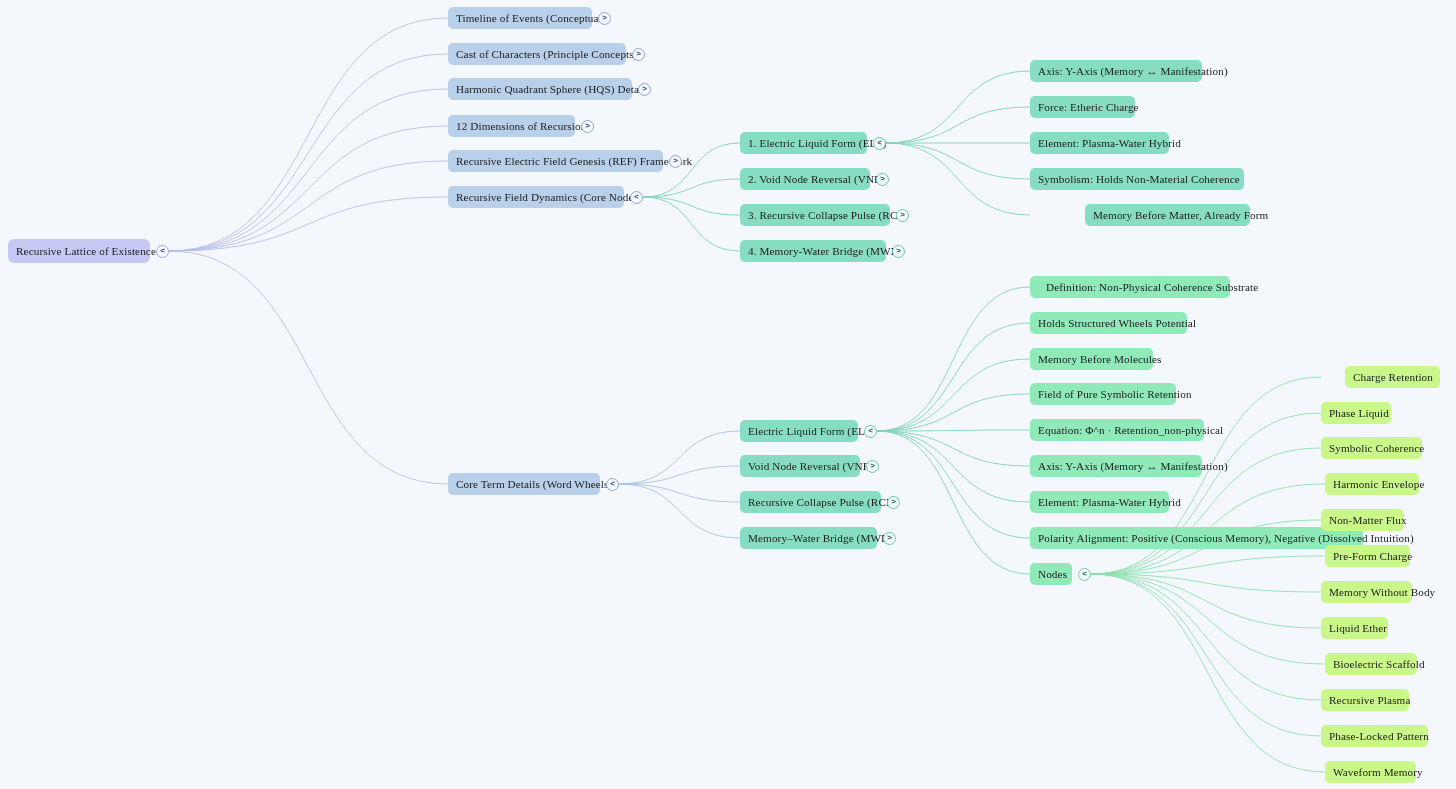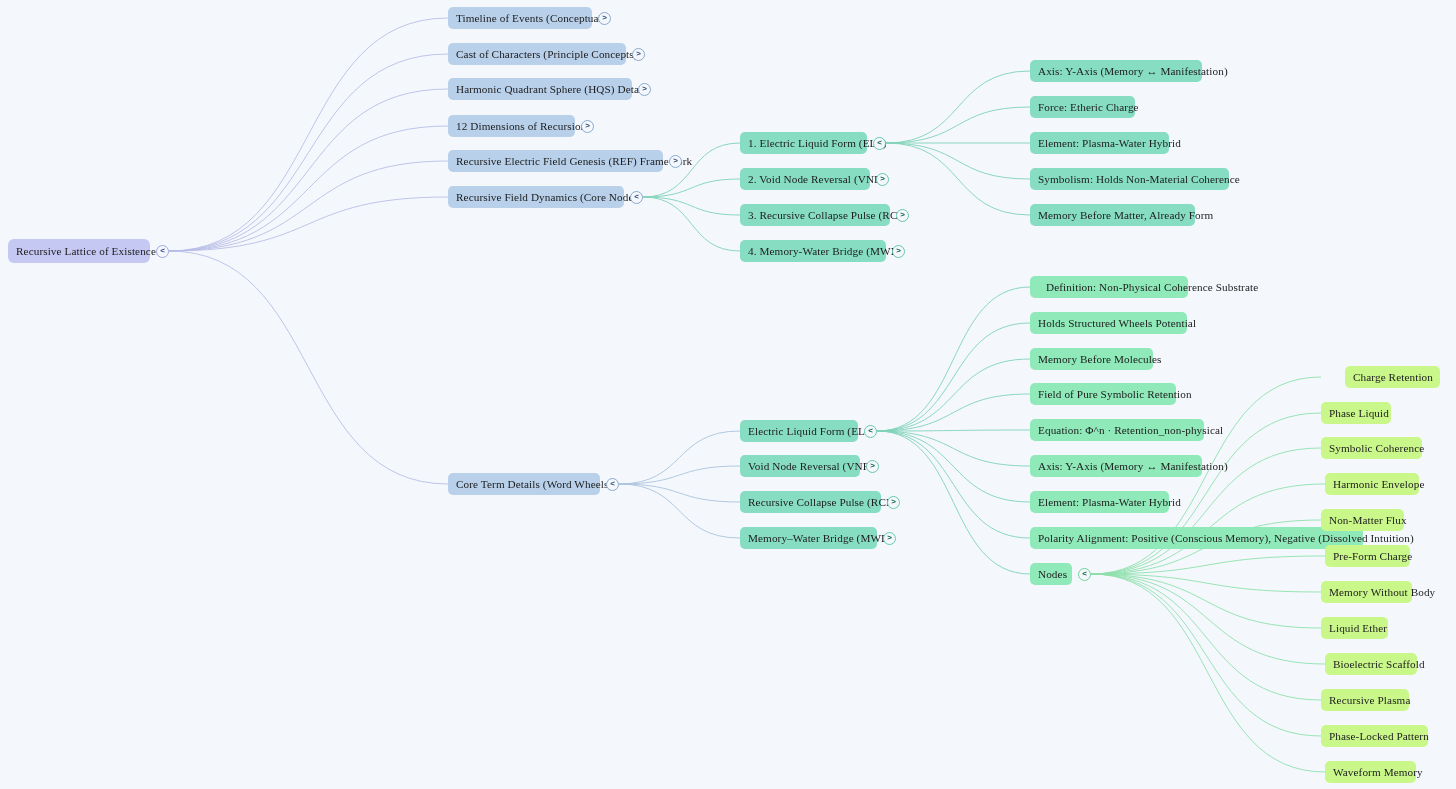--- a/index.html
+++ b/index.html
@@ -169,39 +169,39 @@
       <div class="toggle t-teal" style="left: 896px; top: 208.5px;">
         <span>&gt;</span>
       </div>
       <div class="node teal" style="left: 740px; top: 240px; width: 146px;">4. Memory-Water Bridge (MWB)</div>
       <div class="toggle t-teal" style="left: 892px; top: 244.5px;">
         <span>&gt;</span>
       </div>
       <div class="node teal" style="left: 1030px; top: 60px; width: 172px;">Axis: Y-Axis (Memory ↔ Manifestation)</div>
       <div class="node teal" style="left: 1030px; top: 96px; width: 105px;">Force: Etheric Charge</div>
       <div class="node teal" style="left: 1030px; top: 132px; width: 139px;">Element: Plasma-Water Hybrid</div>
-      <div class="node teal" style="left: 1030px; top: 168px; width: 199px;">Symbolism: Holds Non-Material Coherence</div>
-      <div class="node teal" style="left: 1030px; top: 204px; width: 165px;">Memory Before Matter, Already Form</div>
+      <div class="node teal" style="left: 1030px; top: 168px; width: 214px;">Symbolism: Holds Non-Material Coherence</div>
+      <div class="node teal" style="left: 1085px; top: 204px; width: 165px;">Memory Before Matter, Already Form</div>
       <div class="node teal" style="left: 740px; top: 420px; width: 118px;">Electric Liquid Form (ELF)</div>
       <div class="toggle t-teal" style="left: 864px; top: 424.5px;">
         <span>&lt;</span>
       </div>
       <div class="node teal" style="left: 740px; top: 455px; width: 120px;">Void Node Reversal (VNR)</div>
       <div class="toggle t-teal" style="left: 866px; top: 459.5px;">
         <span>&gt;</span>
       </div>
       <div class="node teal" style="left: 740px; top: 491px; width: 141px;">Recursive Collapse Pulse (RCP)</div>
       <div class="toggle t-teal" style="left: 887px; top: 495.5px;">
         <span>&gt;</span>
       </div>
       <div class="node teal" style="left: 740px; top: 527px; width: 137px;">Memory–Water Bridge (MWB)</div>
       <div class="toggle t-teal" style="left: 883px; top: 531.5px;">
         <span>&gt;</span>
       </div>
-      <div class="node mint" style="left: 1030px; top: 276px; width: 158px; padding-left: 16px;">Definition: Non-Physical Coherence Substrate</div>
+      <div class="node mint" style="left: 1030px; top: 276px; width: 200px; padding-left: 16px;">Definition: Non-Physical Coherence Substrate</div>
       <div class="node mint" style="left: 1030px; top: 312px; width: 157px;">Holds Structured Wheels Potential</div>
       <div class="node mint" style="left: 1030px; top: 348px; width: 123px;">Memory Before Molecules</div>
       <div class="node mint" style="left: 1030px; top: 383px; width: 146px;">Field of Pure Symbolic Retention</div>
       <div class="node mint" style="left: 1030px; top: 419px; width: 174px;">Equation: Φ^n · Retention_non-physical</div>
       <div class="node mint" style="left: 1030px; top: 455px; width: 172px;">Axis: Y-Axis (Memory ↔ Manifestation)</div>
       <div class="node mint" style="left: 1030px; top: 491px; width: 139px;">Element: Plasma-Water Hybrid</div>
       <div class="node mint" style="left: 1030px; top: 527px; width: 333px;">Polarity Alignment: Positive (Conscious Memory), Negative (Dissolved Intuition)</div>
       <div class="node mint" style="left: 1030px; top: 563px; width: 42px;">Nodes</div>
       <div class="toggle t-mint" style="left: 1078px; top: 567.5px;">
         <span>&lt;</span>

